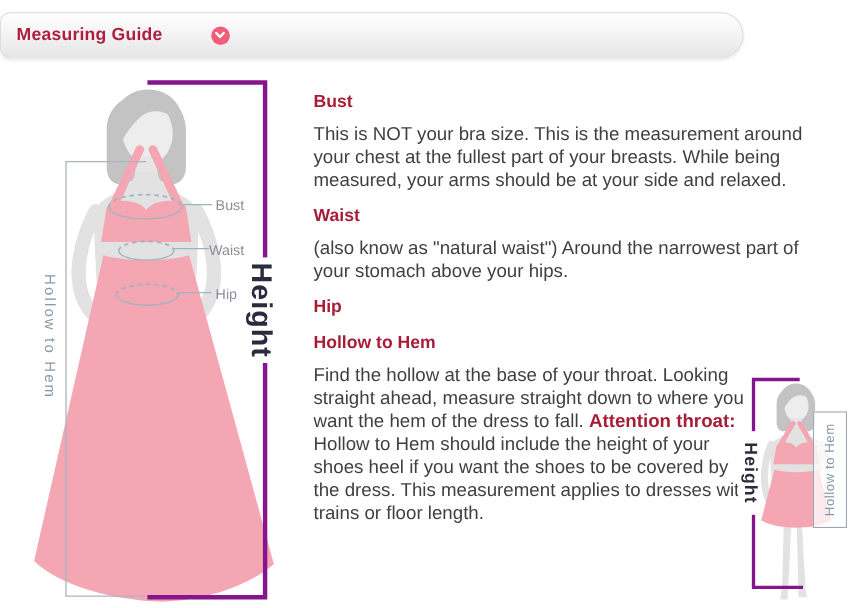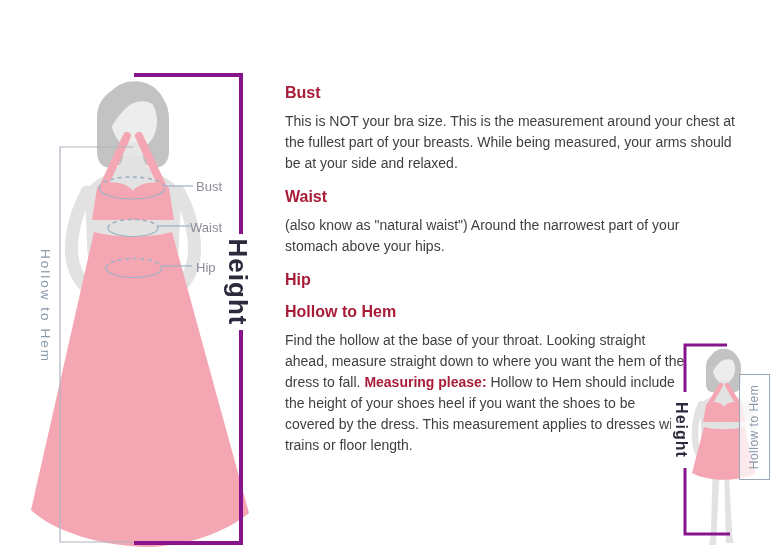--- a/index.html
+++ b/index.html
@@ -61,32 +61,40 @@
   .hollow-box-small span {
     transform:rotate(-90deg); white-space:nowrap;
     font-size:12px; color:#8798a8; letter-spacing:0.5px;
   }
   
   .sections { position:absolute; left:285px; top:84px; width:450px; }
   .section h3 {
     margin:0; font-size:16px; font-weight:bold; color:#a81c38;
   }
   .section p {
-    margin:9px 0 0 0; font-size:14px; line-height:21px; color:#3f3f3f;
+    margin:9px 0 0 0; font-size:17px; line-height:21px; color:#3f3f3f;
   }
   .section + .section { margin-top:14px; }
   .section-hth { margin-top:24px; }
   .section-hth p { max-width:400px; }
   .attention { color:#a81c38; font-weight:bold; }
 </style>
 </head>
 <body>
 
 <div class="stage">
 
+  <div class="header-bar">
+    <span class="header-title">Measuring Guide</span>
+    <button class="chevron-btn">
+      <svg width="10" height="8" viewBox="0 0 10 8" style="position:static">
+        <polyline points="1.5,2 5,5.5 8.5,2" fill="none" stroke="#ffffff" stroke-width="2.2" stroke-linecap="round" stroke-linejoin="round"></polyline>
+      </svg>
+    </button>
+  </div>
 
   <svg id="fig-large" width="250" height="493" viewBox="0 0 250 493">
 
     <path d="M67,58 C67,14 139,14 139,58 L139,92 C139,106 127,111 117,105 L89,105 C77,111 67,106 67,92 Z" fill="#c3c3c3"></path>
 
     <ellipse cx="104" cy="60" rx="23" ry="29" fill="#ededed" transform="rotate(-6 104 60)"></ellipse>
 
     <path d="M72,64 C70,30 92,18 112,22 C130,26 138,42 137,58 C126,40 108,36 96,48 C86,58 80,68 78,76 Z" fill="#c3c3c3"></path>
 
     <path d="M93,82 L113,82 L113,100 C113,106 93,106 93,100 Z" fill="#e6e6e6"></path>
@@ -132,21 +140,21 @@
     <div class="section">
       <h3>Waist</h3>
       <p>(also know as "natural waist") Around the narrowest part of your stomach above your hips.</p>
     </div>
     <div class="section">
       <h3>Hip</h3>
     </div>
     <div class="section section-hth">
       <h3>Hollow to Hem</h3>
       <p><span>Find the hollow at the base of your throat. Looking straight ahead, measure straight down to where you want the hem of the dress to fall.</span>
-        <strong class="attention">Measuring please</strong><strong class="attention">: </strong><span>Hollow to Hem should include the height of your shoes heel if you want the shoes to be covered by the dress. This measurement applies to dresses with trains or floor length.</span></p>
+        <strong class="attention">Attention throat</strong><strong class="attention">: </strong><span>Hollow to Hem should include the height of your shoes heel if you want the shoes to be covered by the dress. This measurement applies to dresses with trains or floor length.</span></p>
     </div>
   </div>
 
   <svg id="fig-small" width="123" height="223" viewBox="0 0 123 223">
 
     <path d="M51,37 C51,16 86,16 86,37 L86,54 C86,61 80,64 75,61 L62,61 C56,64 51,61 51,54 Z" fill="#c3c3c3"></path>
 
     <ellipse cx="69" cy="39" rx="11" ry="14" fill="#ededed"></ellipse>
 
     <path d="M53,40 C52,24 62,17 72,19 C81,21 85,29 85,37 C79,28 70,27 64,33 C59,38 56,44 55,48 Z" fill="#c3c3c3"></path>

